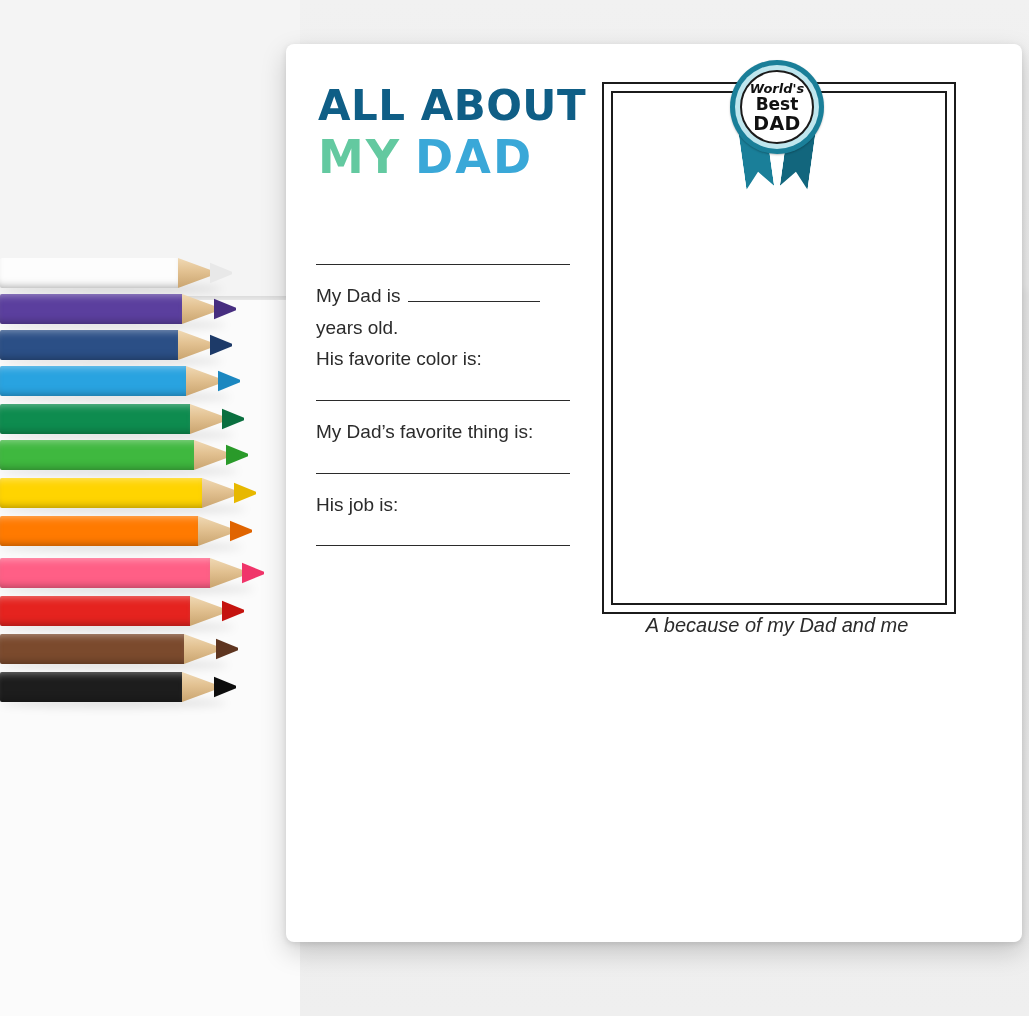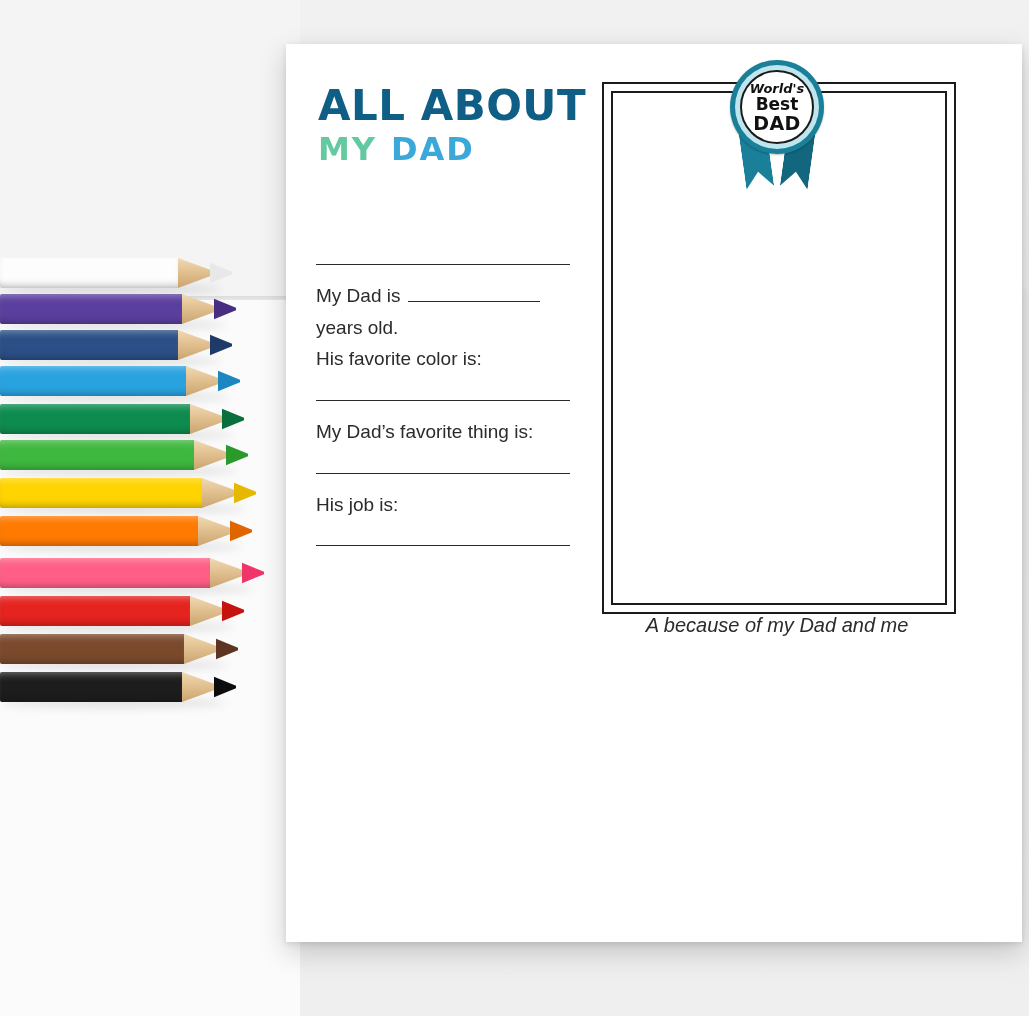--- a/index.html
+++ b/index.html
@@ -79,41 +79,42 @@
 
   
   .sheet {
     position: absolute;
     left: 286px;
     top: 44px;
     width: 736px;
     height: 898px;
     background: #ffffff;
     box-shadow: 0 10px 26px rgba(0,0,0,0.18), 0 2px 6px rgba(0,0,0,0.10);
+    border-radius: 8px;
   }
 
   
   .title-block {
     position: absolute;
     left: 32px;
     top: 40px;
     width: 300px;
   }
   .title-line1 {
     font-family: "DejaVu Sans", sans-serif;
     font-weight: 700;
     font-size: 42px;
     letter-spacing: 0.5px;
     color: #0f5e86;
     line-height: 1.05;
   }
   .title-line2 {
     font-family: "DejaVu Sans", sans-serif;
     font-weight: 700;
-    font-size: 32px;
+    font-size: 46px;
     letter-spacing: 2px;
     line-height: 1.1;
     margin-top: 4px;
     white-space: nowrap;
   }
   .t-my { color: #63c9a0; }
   .t-dad { color: #3aa8d8; margin-left: 14px; }
 
   
   .left-col {

